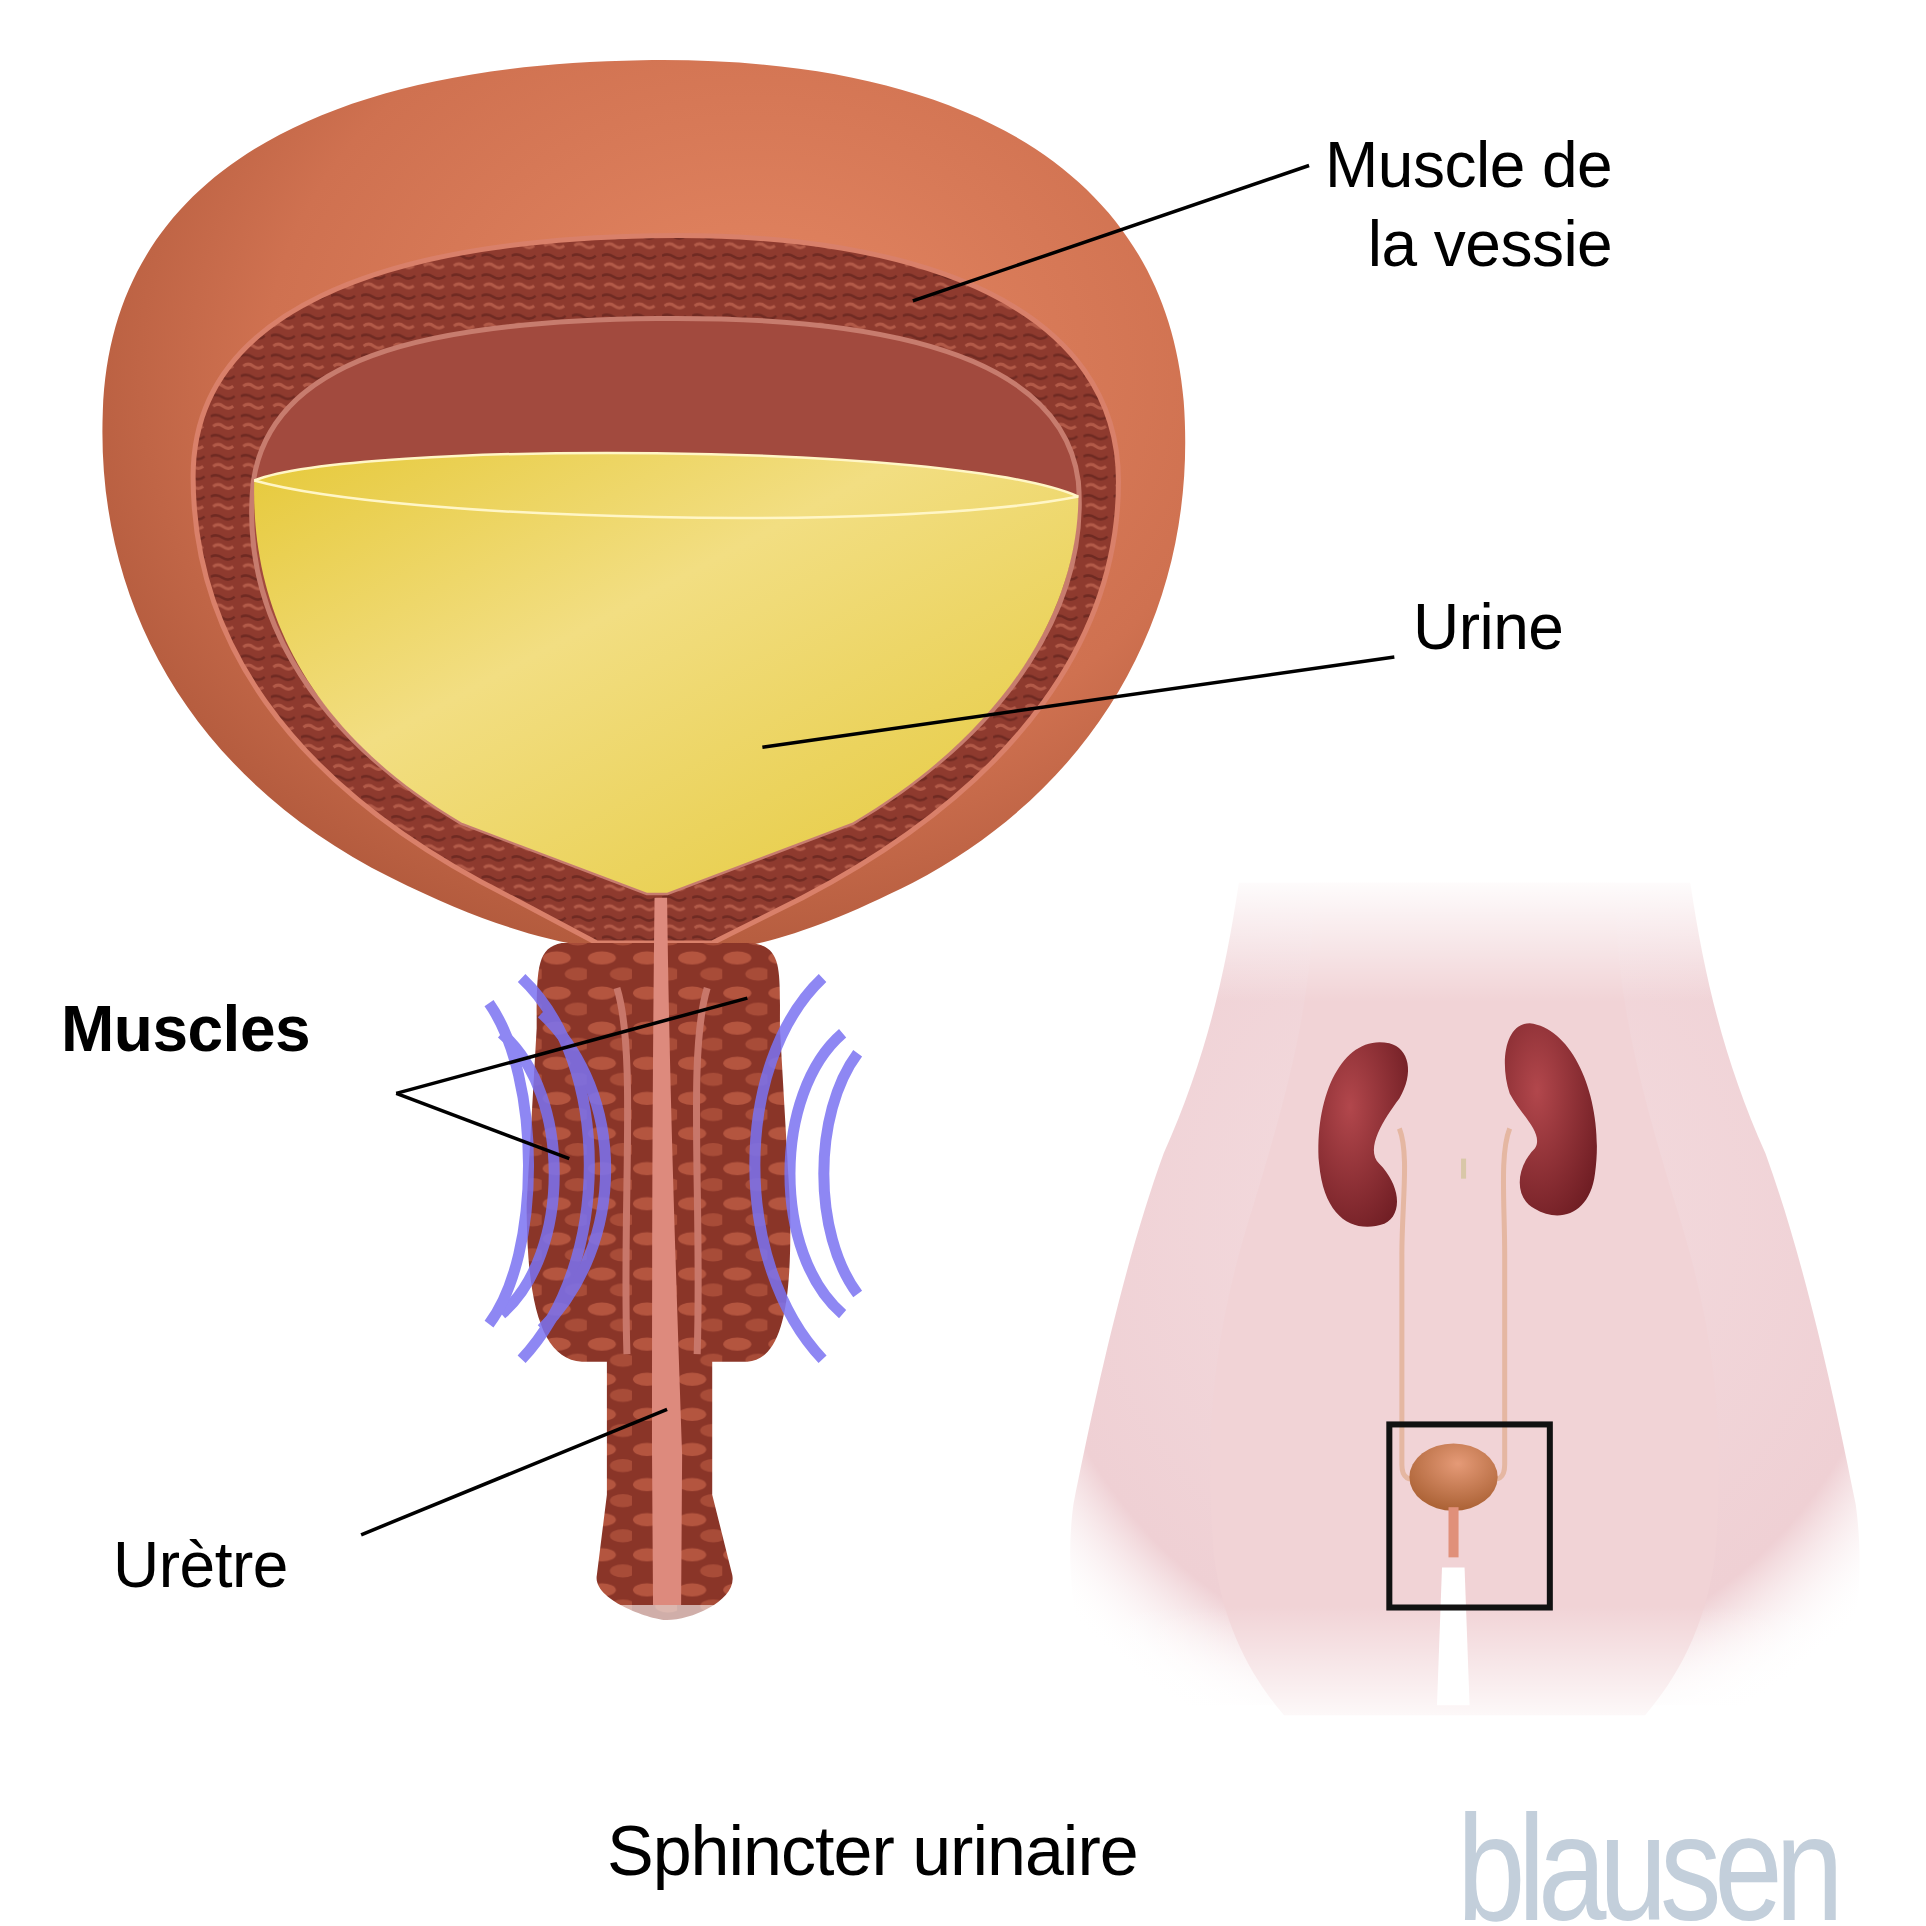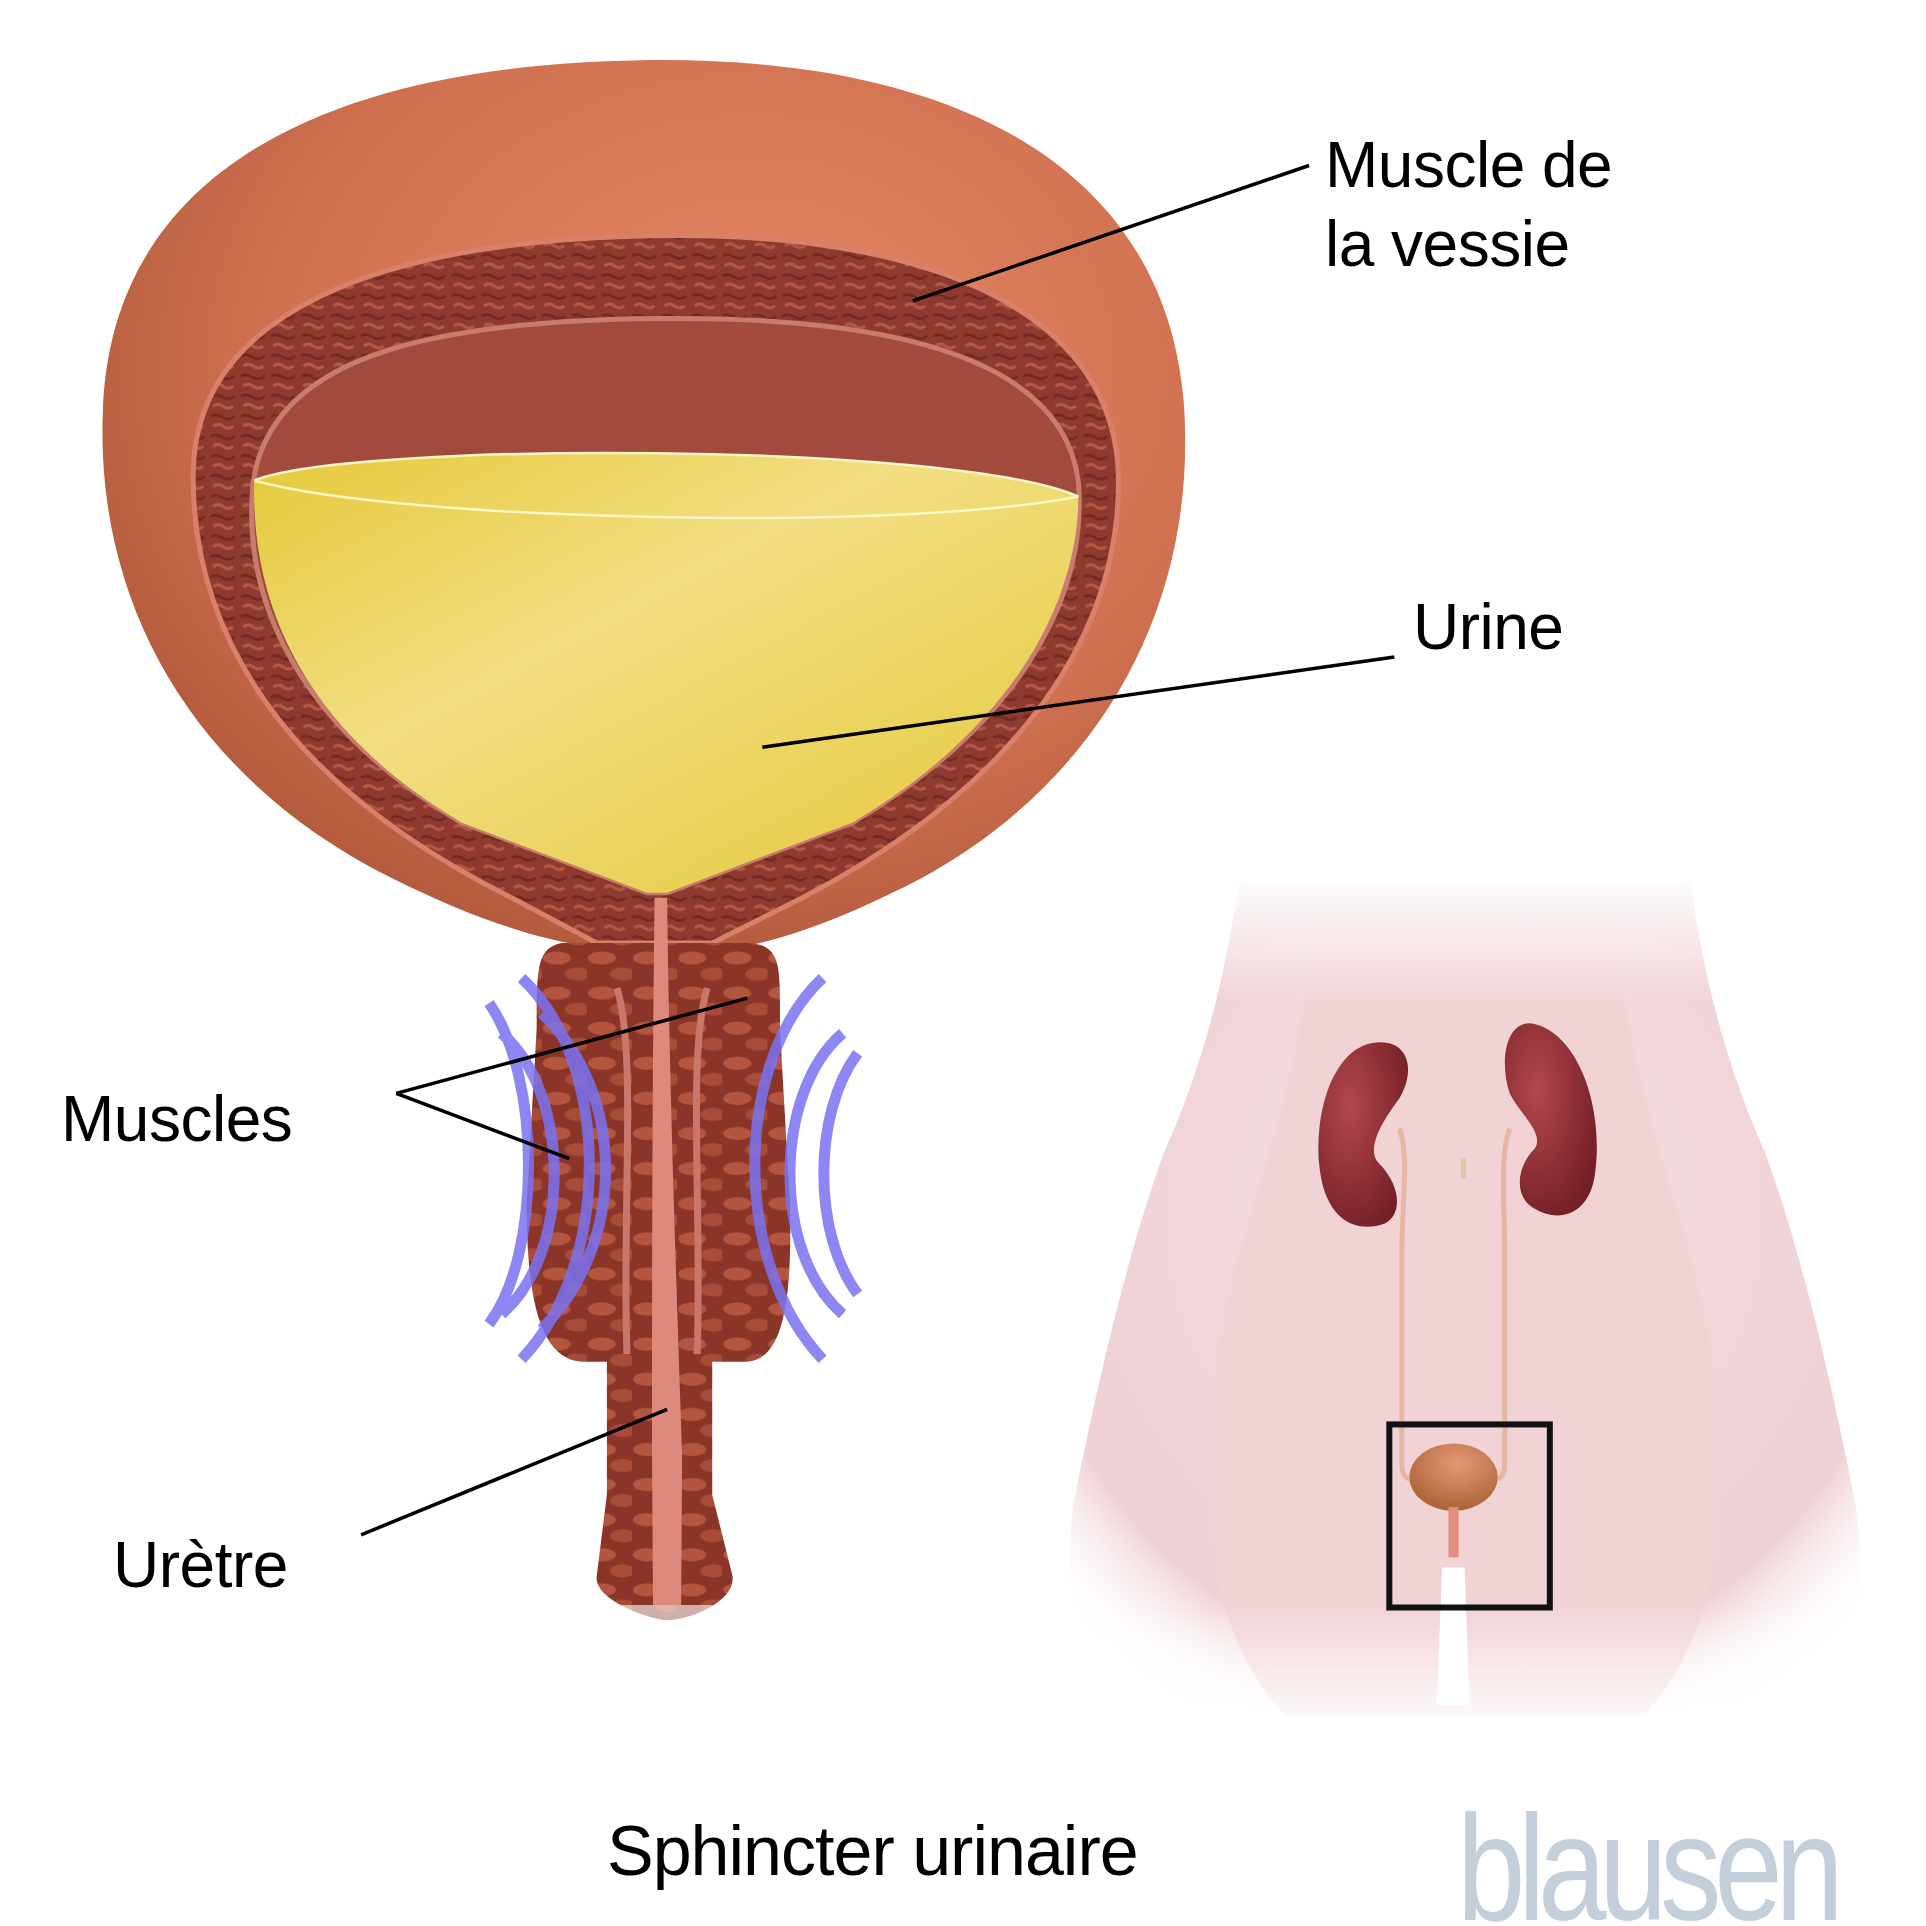--- a/index.html
+++ b/index.html
@@ -1,18 +1,18 @@
 <!DOCTYPE html>
 <html style="font-size:8px"><head>
 <meta charset="utf-8">
 <style>
   html, body { margin: 0; padding: 0; background: #ffffff; }
   body { width: 1926px; height: 1926px; position: relative; overflow: hidden;
          font-family: "Liberation Sans", sans-serif; color: #000; }
-  .stage { position: absolute; left: 0; top: 0; width: 1926px; height: 1926px; }
+  .stage { position: absolute; left: 0; top: 0; width: 1926px; height: 1926px; text-align: right; }
   svg.art { position: absolute; left: 0; top: 0; }
   .label { position: absolute; font-size: 64px; line-height: 79px; color: #000;
            white-space: nowrap; letter-spacing: -0.5px; }
   .title { position: absolute; font-size: 70px; line-height: 90px; white-space: nowrap;
            letter-spacing: -1px; }
   .logo { position: absolute; font-size: 150px; line-height: 150px; color: #c3cfdb;
           white-space: nowrap; letter-spacing: -9px; transform: scaleX(0.82); transform-origin: left top; }
 </style>
 </head>
 <body>
@@ -141,21 +141,21 @@
     </g>
   </svg>
 
   <div class="label" style="left:1325px; top:126px;">
     <div>Muscle de</div>
     <div>la vessie</div>
   </div>
 
   <div class="label" style="left:1413px; top:588px;">Urine</div>
 
-  <div class="label" style="left:61px; top:1080px;">
+  <div class="label" style="left:61px; top:990px;font-weight:bold;">
     <div>Muscles</div>
   </div>
 
   <div class="label" style="left:113px; top:1526px;">Urètre</div>
 
   <div class="title" style="left:607px; top:1806px;">Sphincter urinaire</div>
 
   <div class="logo" style="left:1457px; top:1793px;">blausen</div>
 </div>
 

